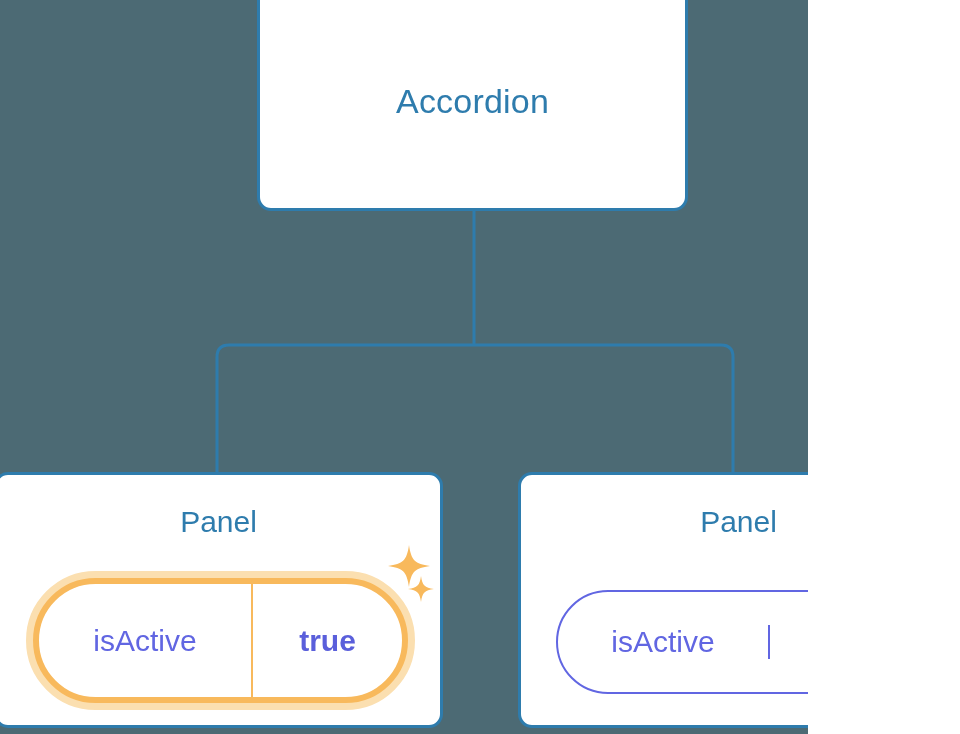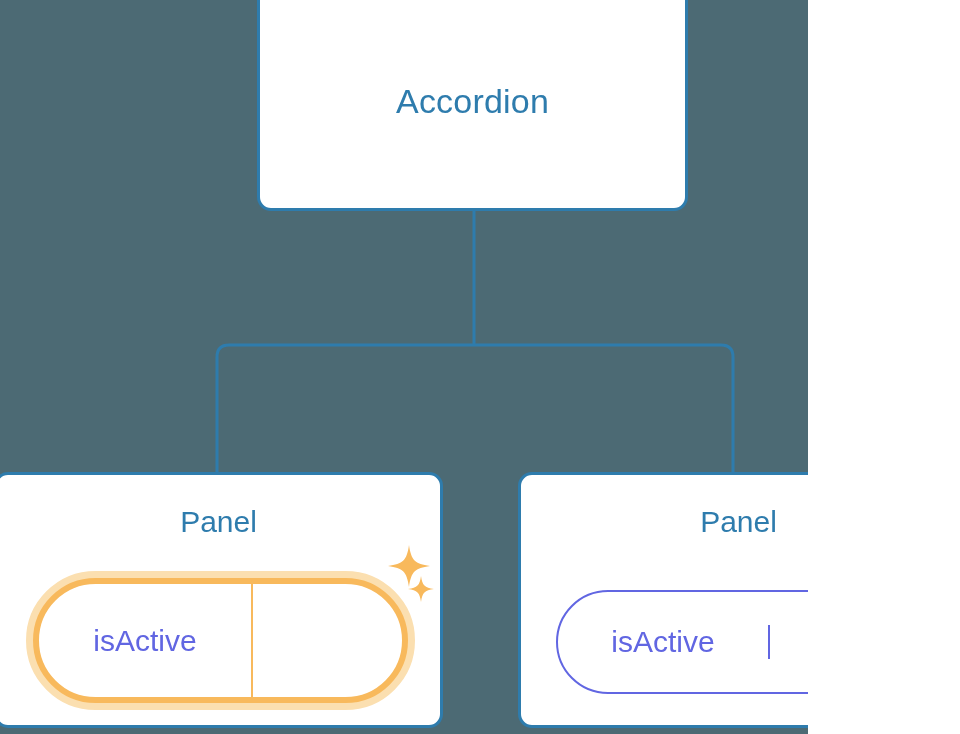--- a/index.html
+++ b/index.html
@@ -173,20 +173,21 @@
     <div class="node-title">Accordion</div>
   </div>
 
   <div class="card panel-card" id="node-panel-left">
     <div class="panel-title">Panel</div>
   </div>
 
   <div class="pill" id="pill-left">
     <div class="pill-inner">
       <div class="pill-key">isActive</div>
+      <div class="pill-val">true</div>
     </div>
   </div>
 
   <svg class="sparkle" id="sparkle-large" viewBox="0 0 100 100" xmlns="http://www.w3.org/2000/svg">
     <path d="M50 0 C 55 36 64 45 100 50 C 64 55 55 64 50 100 C 45 64 36 55 0 50 C 36 45 45 36 50 0 Z" fill="#f8b95c"></path>
   </svg>
   <svg class="sparkle" id="sparkle-small" viewBox="0 0 100 100" xmlns="http://www.w3.org/2000/svg">
     <path d="M50 0 C 55 36 64 45 100 50 C 64 55 55 64 50 100 C 45 64 36 55 0 50 C 36 45 45 36 50 0 Z" fill="#f8b95c"></path>
   </svg>
 

